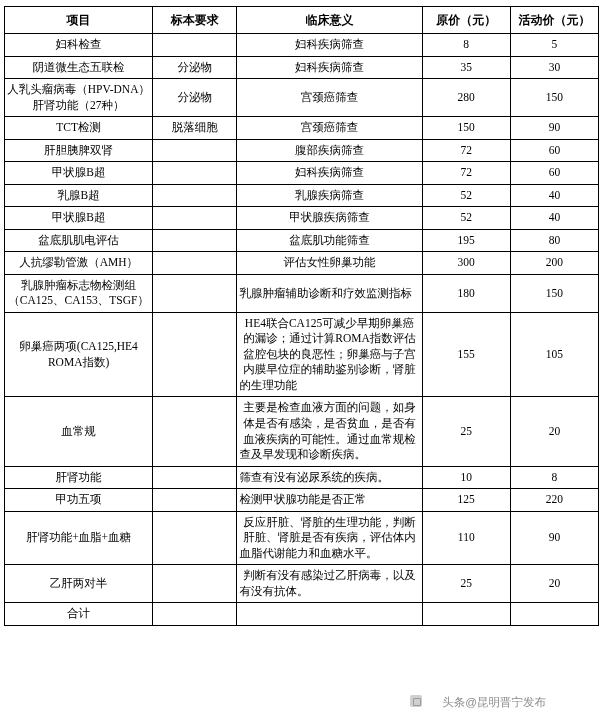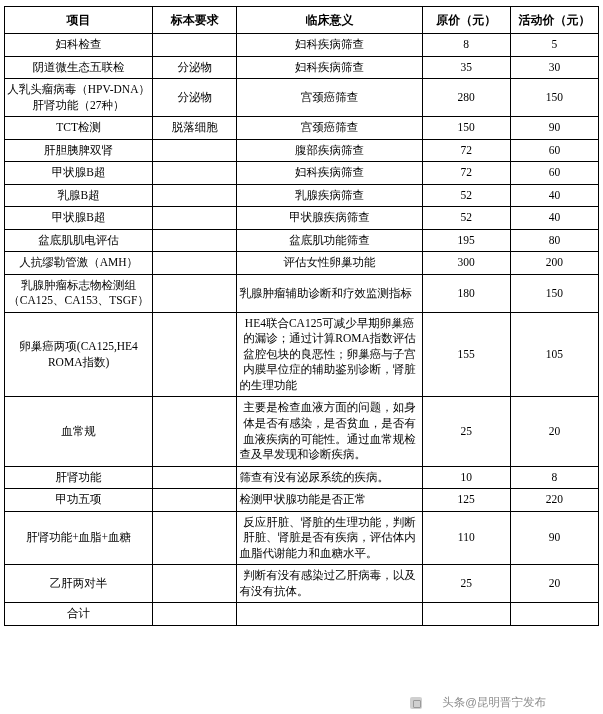--- a/index.html
+++ b/index.html
@@ -58,21 +58,21 @@
   .item-multiline { line-height: 1.45; }
 
   .watermark {
     position: absolute;
     right: 8px;
     bottom: 4px;
     font-size: 11.5px;
     color: #8c8c8c;
     font-family: "Liberation Sans", sans-serif;
     display: flex;
-    align-items: center;
+    align-items: flex-start;
     gap: 20px;
   }
   .wm-logo {
     display: inline-block;
     width: 12px;
     height: 12px;
     border-radius: 2px;
     background: #d0d0d0;
     position: relative;
   }

